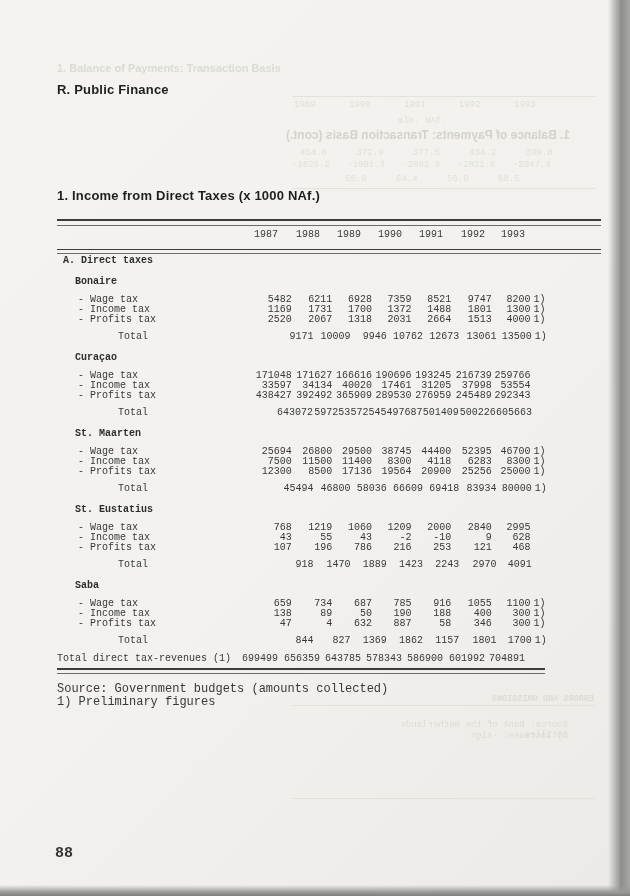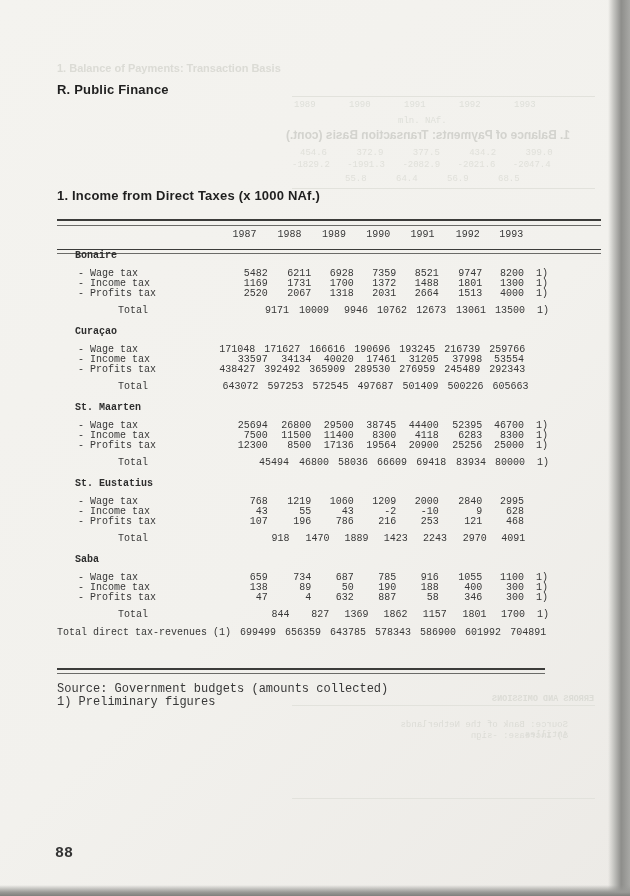--- a/index.html
+++ b/index.html
@@ -16,21 +16,21 @@
   .edge-bottom{position:absolute;left:0;bottom:0;width:100%;height:11px;
     background:linear-gradient(to bottom,rgba(60,60,58,0) 0%,#9a9a97 65%,#7f7f7c 100%);}
   
   .h-section{position:absolute;left:57px;top:38px;font:bold 13px "Liberation Sans",sans-serif;color:#1f1f1f;letter-spacing:.2px;margin-top:44px;}
   .h-title{position:absolute;left:57px;top:188px;font:bold 13px "Liberation Sans",sans-serif;color:#1f1f1f;letter-spacing:.2px;}
   
   .rule{position:absolute;background:#3c3c3a;}
   .rule.light{background:#6b6b68;}
   
   .tbl{position:absolute;left:57px;top:230px;width:492px;font-size:10px;color:#383838;}
-  .r{display:flex;height:10px;line-height:10px;white-space:pre;gap:9px;}
+  .r{display:flex;height:10px;line-height:10px;white-space:pre;}
   .lab{width:180px;}
   .glab{padding-left:6px;font-weight:bold;color:#2e2e2e;}
   .secname{padding-left:18px;font-weight:bold;color:#2e2e2e;}
   .taxlab{padding-left:21px;}
   .totlab{padding-left:61px;}
   .grandlab{padding-left:0;}
   .c{text-align:right;}
   .c0{width:41px;}.c1{width:42px;}.c2{width:41px;}.c3{width:41px;}
   .c4{width:41px;}.c5{width:42px;}.c6{width:40px;}
   .suf{width:16px;padding-left:3px;text-align:left;}
@@ -82,20 +82,21 @@
 
   <div class="rule" style="left:57px;top:219px;width:544px;height:2px;"></div>
   <div class="rule light" style="left:57px;top:225px;width:544px;height:1px;"></div>
   <div class="rule" style="left:57px;top:249px;width:544px;height:1px;"></div>
   <div class="rule light" style="left:57px;top:253px;width:544px;height:1px;"></div>
   <div class="rule" style="left:57px;top:668px;width:488px;height:2px;"></div>
   <div class="rule light" style="left:57px;top:673px;width:488px;height:1px;"></div>
 
   <div class="tbl">
       <div class="r years"><span class="lab"></span><span class="c c0">1987</span><span class="c c1">1988</span><span class="c c2">1989</span><span class="c c3">1990</span><span class="c c4">1991</span><span class="c c5">1992</span><span class="c c6">1993</span><span class="suf"></span></div>
+      <div class="r group"><span class="lab glab">A. Direct taxes</span></div>
       <div class="r sec"><span class="lab secname">Bonaire</span></div>
       <div class="r data first"><span class="lab taxlab">- Wage tax</span><span class="c c0">5482</span><span class="c c1">6211</span><span class="c c2">6928</span><span class="c c3">7359</span><span class="c c4">8521</span><span class="c c5">9747</span><span class="c c6">8200</span><span class="suf">1)</span></div>
       <div class="r data"><span class="lab taxlab">- Income tax</span><span class="c c0">1169</span><span class="c c1">1731</span><span class="c c2">1700</span><span class="c c3">1372</span><span class="c c4">1488</span><span class="c c5">1801</span><span class="c c6">1300</span><span class="suf">1)</span></div>
       <div class="r data"><span class="lab taxlab">- Profits tax</span><span class="c c0">2520</span><span class="c c1">2067</span><span class="c c2">1318</span><span class="c c3">2031</span><span class="c c4">2664</span><span class="c c5">1513</span><span class="c c6">4000</span><span class="suf">1)</span></div>
       <div class="r total"><span class="lab totlab">Total</span><span class="c c0">9171</span><span class="c c1">10009</span><span class="c c2">9946</span><span class="c c3">10762</span><span class="c c4">12673</span><span class="c c5">13061</span><span class="c c6">13500</span><span class="suf">1)</span></div>
       <div class="r sec"><span class="lab secname">Curaçao</span></div>
       <div class="r data first"><span class="lab taxlab">- Wage tax</span><span class="c c0">171048</span><span class="c c1">171627</span><span class="c c2">166616</span><span class="c c3">190696</span><span class="c c4">193245</span><span class="c c5">216739</span><span class="c c6">259766</span><span class="suf"></span></div>
       <div class="r data"><span class="lab taxlab">- Income tax</span><span class="c c0">33597</span><span class="c c1">34134</span><span class="c c2">40020</span><span class="c c3">17461</span><span class="c c4">31205</span><span class="c c5">37998</span><span class="c c6">53554</span><span class="suf"></span></div>
       <div class="r data"><span class="lab taxlab">- Profits tax</span><span class="c c0">438427</span><span class="c c1">392492</span><span class="c c2">365909</span><span class="c c3">289530</span><span class="c c4">276959</span><span class="c c5">245489</span><span class="c c6">292343</span><span class="suf"></span></div>
       <div class="r total"><span class="lab totlab">Total</span><span class="c c0">643072</span><span class="c c1">597253</span><span class="c c2">572545</span><span class="c c3">497687</span><span class="c c4">501409</span><span class="c c5">500226</span><span class="c c6">605663</span><span class="suf"></span></div>

